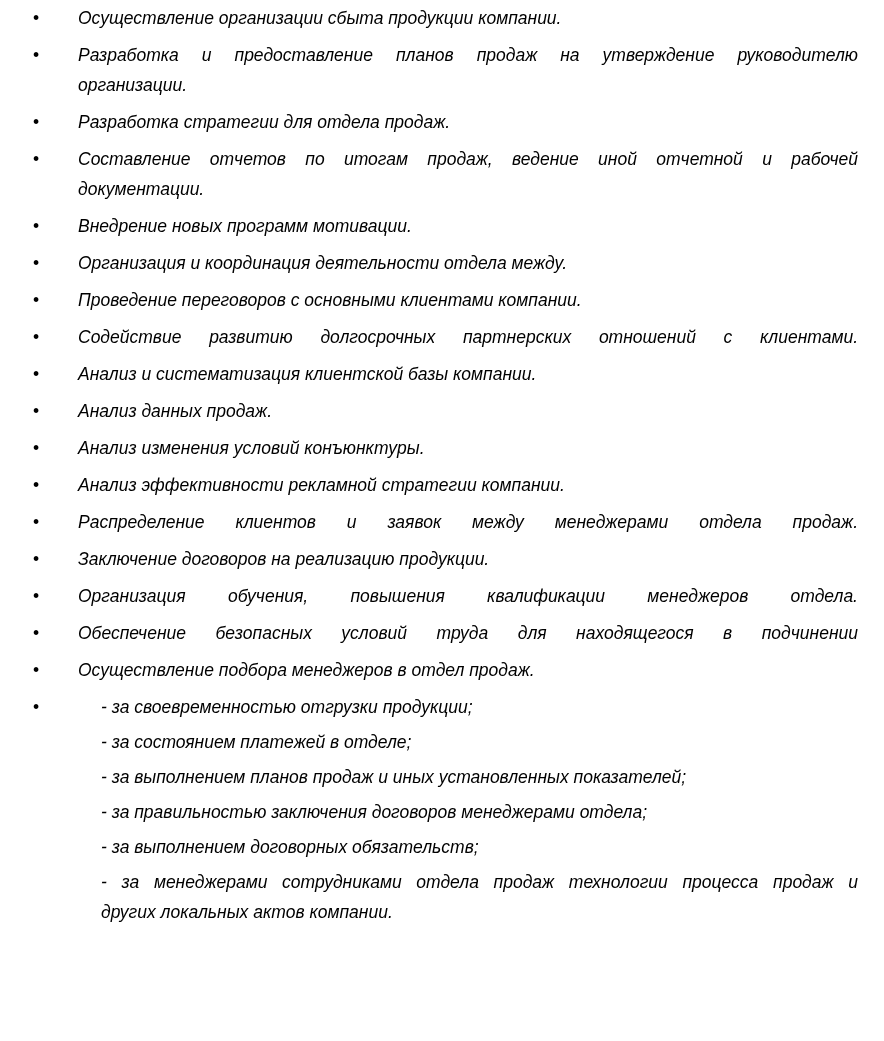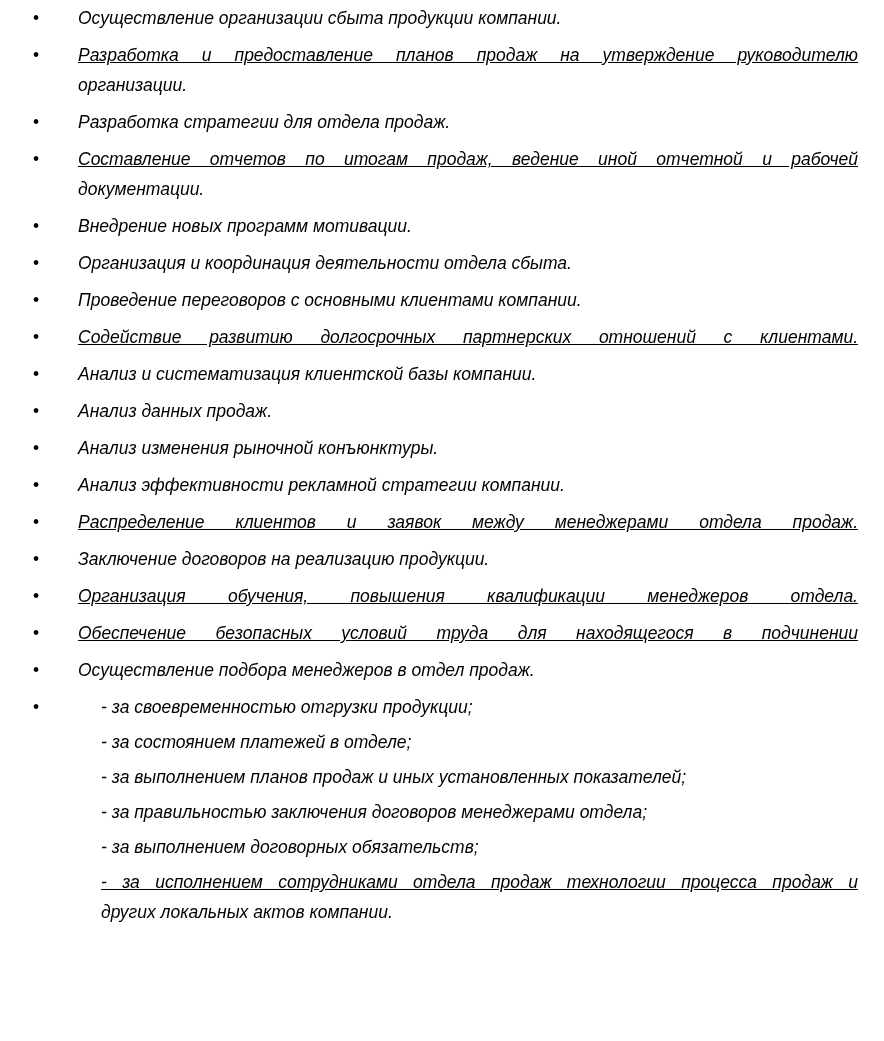--- a/index.html
+++ b/index.html
@@ -38,21 +38,20 @@
   .line {
     font-size: 17.5px;
     line-height: 30px;
     white-space: normal;
     margin-left: 16px;
   }
   .jl {
     text-align: justify;
     -moz-text-align-last: justify;
     text-align-last: justify;
-    text-decoration: underline;
   }
   .subs {
     margin-left: 23px;
   }
   .sub-item {
     margin-top: 5px;
   }
 </style>
 </head>
 <body>
@@ -86,21 +85,21 @@
     </div>
     <div class="item">
       <span class="bullet">•</span>
       <div class="body">
         <div class="line">Внедрение новых программ мотивации.</div>
       </div>
     </div>
     <div class="item">
       <span class="bullet">•</span>
       <div class="body">
-        <div class="line">Организация и координация деятельности отдела сбыта.</div>
+        <div class="line">Организация и координация деятельности отдела между.</div>
       </div>
     </div>
     <div class="item">
       <span class="bullet">•</span>
       <div class="body">
         <div class="line">Проведение переговоров с основными клиентами компании.</div>
       </div>
     </div>
     <div class="item">
       <span class="bullet">•</span>
@@ -116,21 +115,21 @@
     </div>
     <div class="item">
       <span class="bullet">•</span>
       <div class="body">
         <div class="line">Анализ данных продаж.</div>
       </div>
     </div>
     <div class="item">
       <span class="bullet">•</span>
       <div class="body">
-        <div class="line">Анализ изменения рыночной конъюнктуры.</div>
+        <div class="line">Анализ изменения условий конъюнктуры.</div>
       </div>
     </div>
     <div class="item">
       <span class="bullet">•</span>
       <div class="body">
         <div class="line">Анализ эффективности рекламной стратегии компании.</div>
       </div>
     </div>
     <div class="item">
       <span class="bullet">•</span>
@@ -175,19 +174,19 @@
           <div class="sub-item">
             <div class="line">- за выполнением планов продаж и иных установленных показателей;</div>
           </div>
           <div class="sub-item">
             <div class="line">- за правильностью заключения договоров менеджерами отдела;</div>
           </div>
           <div class="sub-item">
             <div class="line">- за выполнением договорных обязательств;</div>
           </div>
           <div class="sub-item">
-            <div class="line jl">- за исполнением сотрудниками отдела продаж технологии процесса продаж и</div>
+            <div class="line jl">- за менеджерами сотрудниками отдела продаж технологии процесса продаж и</div>
             <div class="line">других локальных актов компании.</div>
           </div>
         </div>
       </div>
     </div>
   </div>
 
 </body></html>

